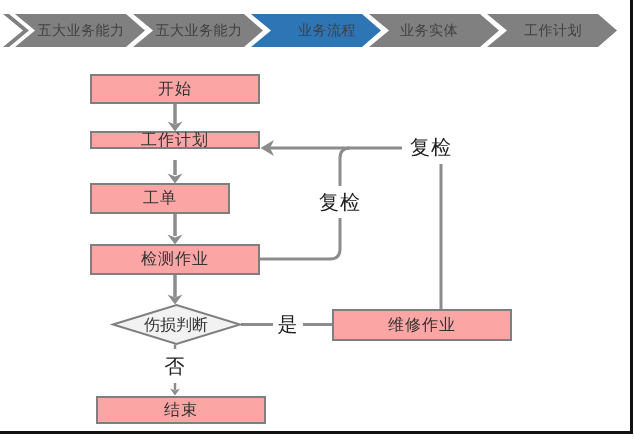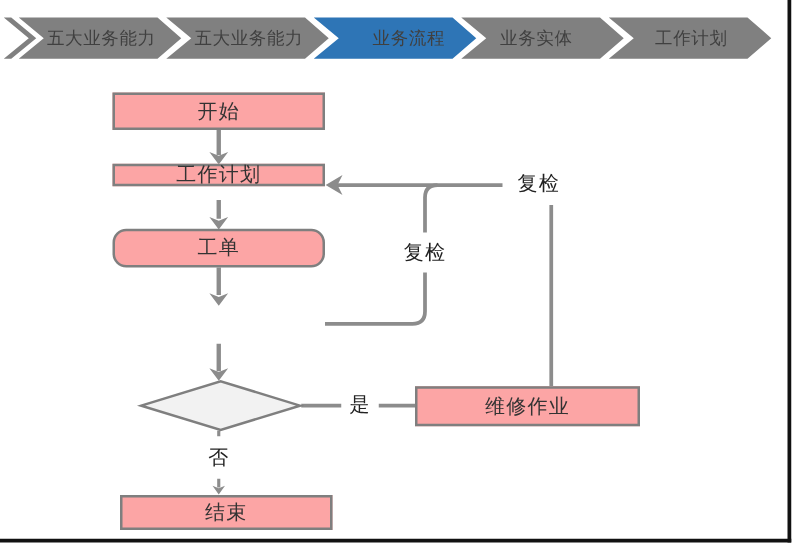--- a/index.html
+++ b/index.html
@@ -17,21 +17,21 @@
     position:absolute;box-sizing:border-box;background:#fca5a5;border:2px solid #7F7F7F;
     display:flex;align-items:center;justify-content:center;
     color:#333333;font-size:16px;letter-spacing:1px;white-space:nowrap;
   }
   .diamond-label{
     position:absolute;display:flex;align-items:center;justify-content:center;
     color:#333333;font-size:16px;white-space:nowrap;
   }
   .edge-label{
     position:absolute;display:flex;align-items:center;justify-content:center;
-    background:#ffffff;color:#222222;font-size:16px;letter-spacing:1px;white-space:nowrap;
+    background:#ffffff;color:#222222;font-size:20px;letter-spacing:1px;white-space:nowrap;
   }
   .page-edge{position:absolute;background:#111111;}
 </style>
 </head>
 <body>
 
 <div id="page">
 
   <svg id="diagram-svg" viewBox="0 0 634 439" xmlns="http://www.w3.org/2000/svg">
 
@@ -74,21 +74,23 @@
   </svg>
 
   <div class="nav-label" style="left:29px;width:104px;">五大业务能力</div>
   <div class="nav-label" style="left:147px;width:104px;">五大业务能力</div>
   <div class="nav-label" style="left:275px;width:104px;">业务流程</div>
   <div class="nav-label" style="left:377px;width:104px;">业务实体</div>
   <div class="nav-label" style="left:501px;width:104px;">工作计划</div>
 
   <div class="flow-node" style="left:90px;top:74px;width:170px;height:30px;">开始</div>
   <div class="flow-node" style="left:90px;top:131px;width:170px;height:18px;">工作计划</div>
-  <div class="flow-node" style="left:90px;top:183px;width:170px;height:31px;border-radius:11px;">工单</div>
+  <div class="flow-node" style="left:90px;top:183px;width:140px;height:31px;">工单</div>
+  <div class="flow-node" style="left:90px;top:244px;width:170px;height:31px;">检测作业</div>
+  <div class="diamond-label" style="left:130px;top:312px;width:92px;height:26px;">伤损判断</div>
   <div class="flow-node" style="left:332px;top:309px;width:180px;height:32px;">维修作业</div>
   <div class="flow-node" style="left:96px;top:396px;width:170px;height:28px;">结束</div>
 
   <div class="edge-label" style="left:317px;top:186px;width:46px;height:32px;">复检</div>
   <div class="edge-label" style="left:402px;top:130px;width:58px;height:34px;">复检</div>
   <div class="edge-label" style="left:273px;top:311px;width:30px;height:27px;">是</div>
   <div class="edge-label" style="left:160px;top:349px;width:30px;height:34px;">否</div>
 
   <div class="page-edge" style="left:630px;top:0;width:2.5px;height:433.5px;"></div>
   <div class="page-edge" style="left:0;top:431px;width:632.5px;height:2.5px;"></div>

